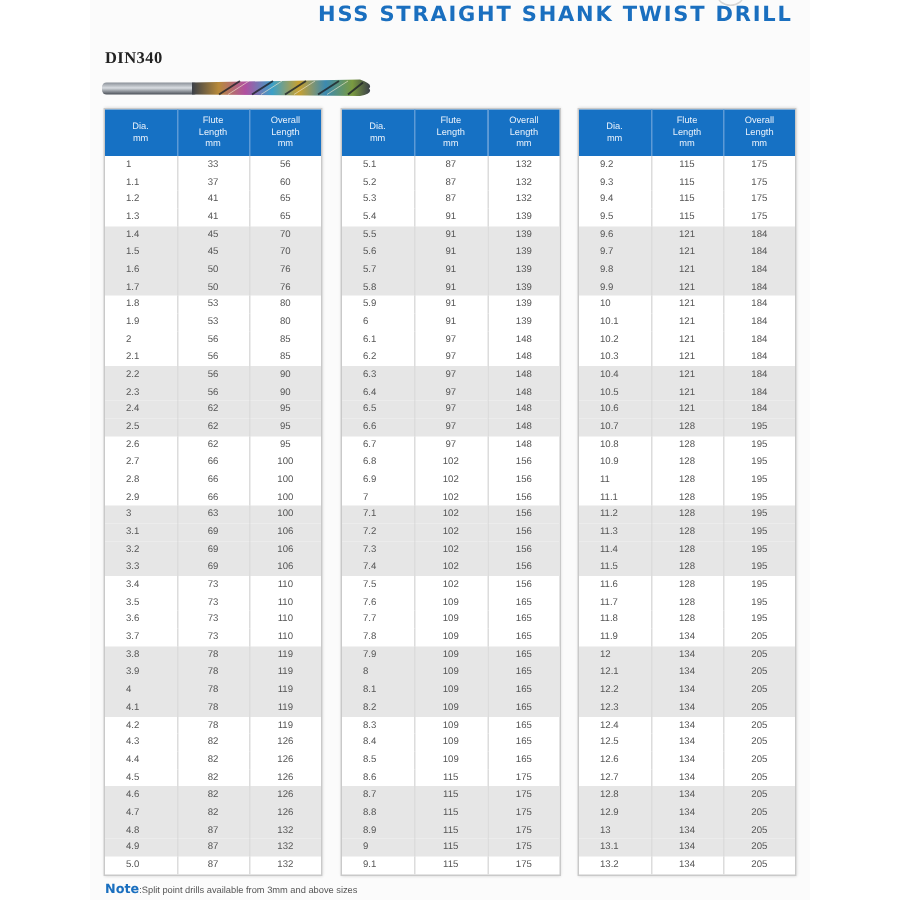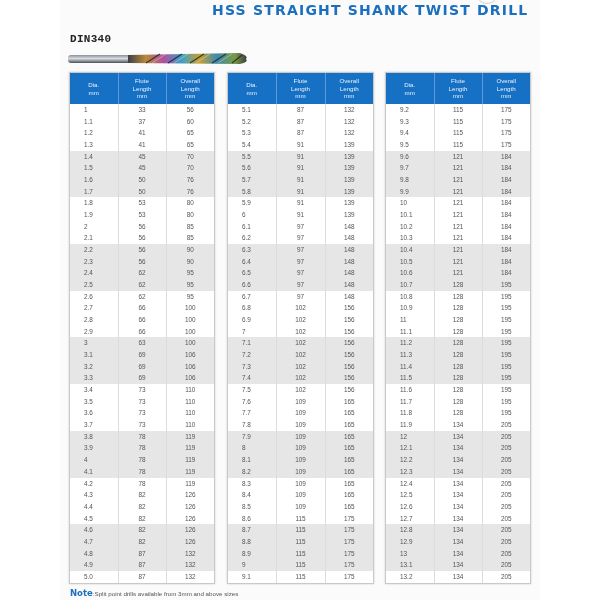--- a/index.html
+++ b/index.html
@@ -18,21 +18,21 @@
     border: 1px solid #d6d6d6; border-radius: 50%;
   }
   .title {
     position: absolute; left: 212px; top: 2px;
     font-family: "DejaVu Sans", sans-serif; font-weight: bold;
     font-size: 14px; letter-spacing: 1.2px; color: #1a6fbf;
     white-space: nowrap;
   }
   .std {
     position: absolute; left: 70px; top: 33px;
-    font-family: Liberation Mono, monospace; font-weight: bold;
+    font-family: Liberation Serif, serif; font-weight: bold;
     font-size: 11px; color: #222; letter-spacing: 0.3px; text-align: center;
   }
   .drill {
     position: absolute; left: 68px; top: 52px; width: 182px; height: 13px;
   }
   .table-wrap {
     position: absolute; top: 72px;
     border: 1px solid #c9c9c9;
     box-shadow: 0 0 2px #d0d0d0;
     background: #fff;

